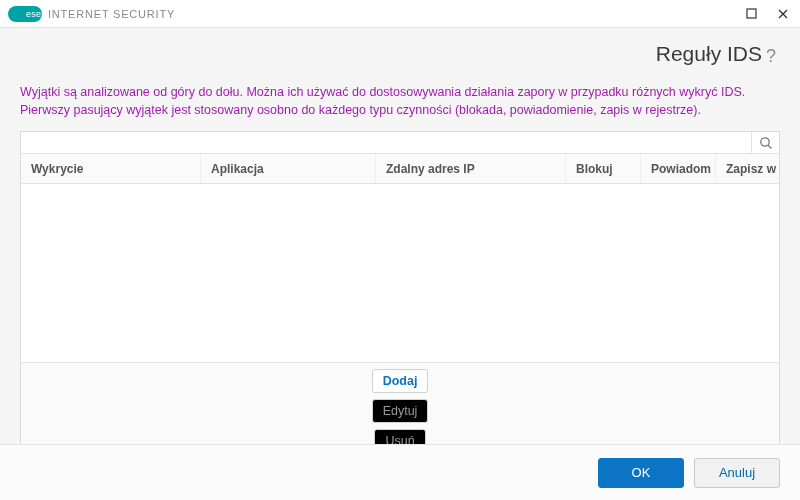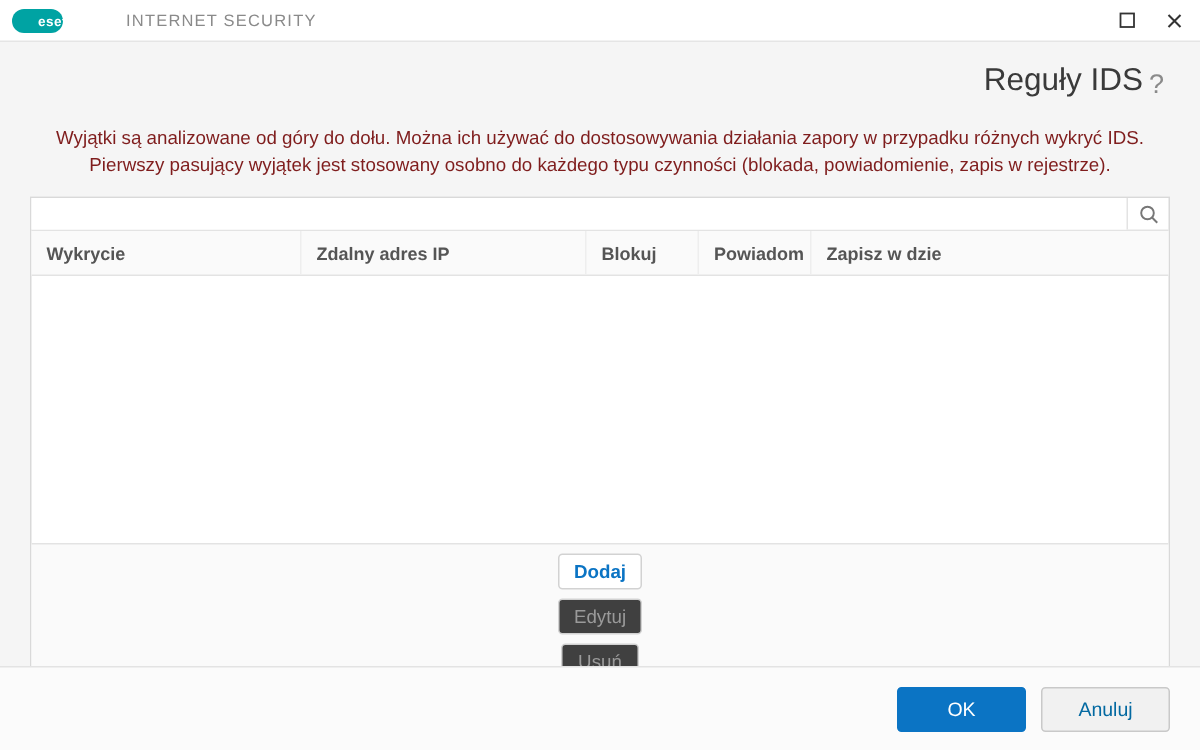--- a/index.html
+++ b/index.html
@@ -31,29 +31,28 @@
   .brand-logo {
     width: 34px;
     height: 16px;
     background: #00a3a3;
     border-radius: 8px;
     display: flex;
     align-items: center;
     justify-content: center;
     color: #fff;
     font-size: 9px;
-    font-weight: bold;
+    font-weight: normal;
     letter-spacing: 0.3px;
     padding-left: 20px;
   }
   .brand-text {
     font-size: 11px;
     color: #8a8a8a;
     letter-spacing: 0.8px;
-    margin-left: 36px;
   }
   .titlebar-spacer {
     flex: 1;
   }
   .win-controls {
     display: flex;
     gap: 10px;
   }
   .win-btn {
     width: 22px;
@@ -78,23 +77,22 @@
     font-weight: 400;
   }
   .help-icon {
     font-size: 18px;
     color: #8a8a8a;
     padding: 4px;
   }
   .description {
     margin-top: 12px;
     font-size: 12.5px;
-    color: #7f1d1d;
+    color: #a21caf;
     line-height: 1.45;
-    text-align: center;
   }
   .table-box {
     margin-top: 12px;
     background: #fff;
     border: 1px solid #d9d9d9;
   }
   .search-row {
     display: flex;
     border-bottom: 1px solid #e3e3e3;
     height: 22px;
@@ -149,21 +147,21 @@
     align-items: center;
     gap: 6px;
     padding: 6px 8px;
     border-top: 1px solid #e3e3e3;
     background: #fafafa;
     flex-direction: column;
   }
   .act-btn {
     height: 24px;
     padding: 0 10px;
-    background: #404040;
+    background: #000000;
     border: 1px solid #d2d2d2;
     border-radius: 3px;
     font-size: 12.5px;
     color: #444;
     display: flex;
     align-items: center;
   }
   .act-btn.primary {
     background: #fff;
     color: #0b74c4;
@@ -260,20 +258,21 @@
       <input class="search-input" type="text" value="" style="">
       <div class="search-btn">
         <svg width="14" height="14" viewBox="0 0 14 14">
             <circle cx="6" cy="6" r="4.2" fill="none" stroke="#777" stroke-width="1.3"></circle>
             <path d="M9.2 9.2 L12.5 12.5" stroke="#777" stroke-width="1.3"></path>
           </svg>
       </div>
     </div>
     <div class="table-header">
       <div class="th c1">Wykrycie</div>
+      <div class="th c2">Aplikacja</div>
       <div class="th c3">Zdalny adres IP</div>
       <div class="th c4">Blokuj</div>
       <div class="th c5">Powiadom</div>
       <div class="th c6">Zapisz w dzie</div>
     </div>
     <div class="table-body">
       <div class="table-body-inner"></div>
     </div>
     <div class="action-row">
       <div class="act-btn primary">Dodaj</div>

